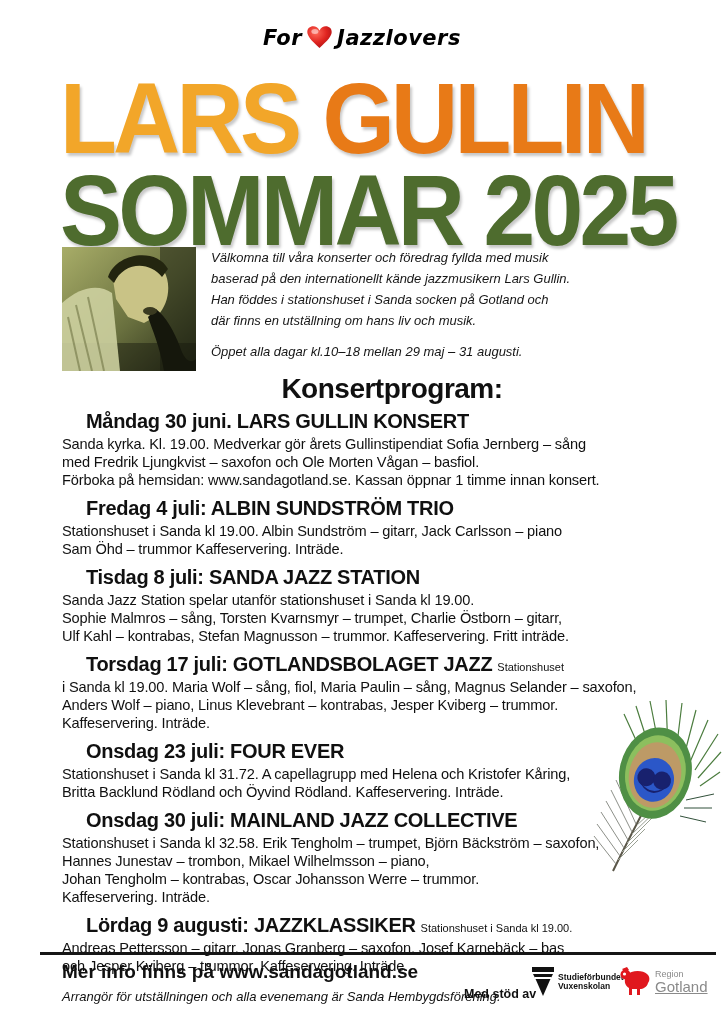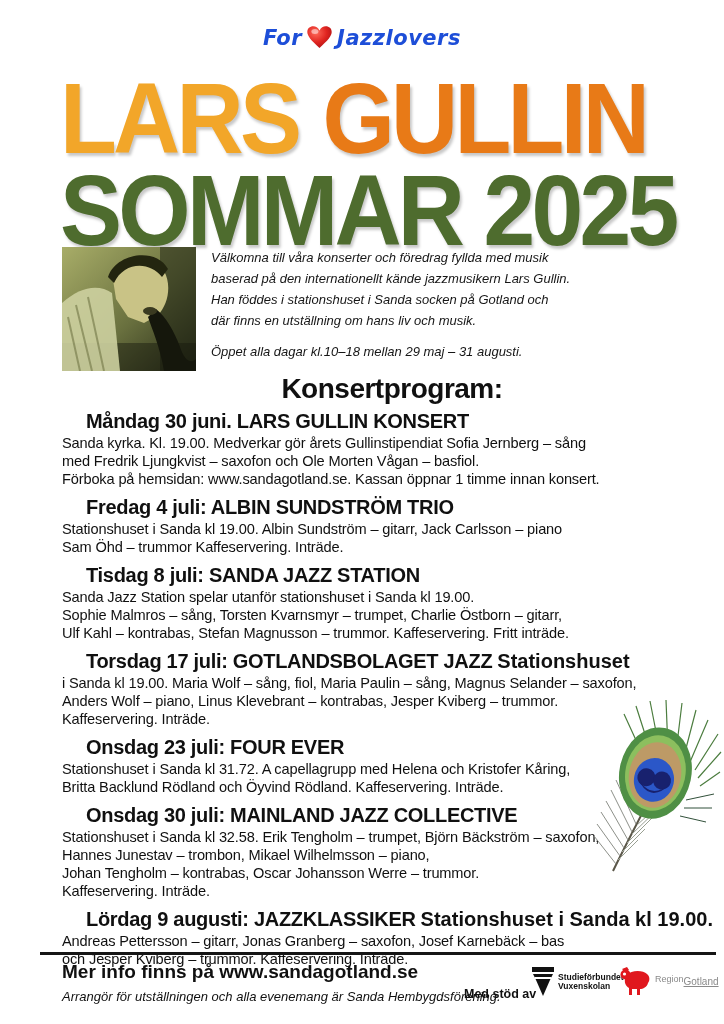--- a/index.html
+++ b/index.html
@@ -2,21 +2,21 @@
 <html><head>
 <meta charset="utf-8">
 <style>
   html,body{margin:0;padding:0;background:#fff;}
   .page{position:relative;width:724px;height:1024px;background:#fff;overflow:hidden;
         font-family:"Liberation Sans",sans-serif;color:#101010;}
 
   
   .tagline{position:absolute;top:26px;left:0;right:0;text-align:center;
            font-family:"DejaVu Sans",sans-serif;font-style:italic;font-weight:700;
-           font-size:21px;letter-spacing:.5px;color:#1d4ed8;}
+           font-size:21px;letter-spacing:.5px;color:#000000;}
   .tagline svg{vertical-align:-4px;margin:0 5px;}
 
   
   .title{position:absolute;left:60px;font-weight:700;white-space:nowrap;
          letter-spacing:-4px;line-height:1;transform:scaleX(.93);transform-origin:left top;}
   .t1{top:68px;font-size:100px;}
   .t1 .w1{color:#F2A629;margin-right:26px;text-shadow:2px 3px 3px rgba(0,0,0,.22);}
   .t1 .w2{color:#E87A17;text-shadow:2px 3px 3px rgba(0,0,0,.22);}
   .t2{top:160px;font-size:100px;color:#4E6C2E;text-shadow:2px 3px 3px rgba(0,0,0,.22);}
 
@@ -26,37 +26,37 @@
   .intro-text{font-style:italic;font-size:13px;line-height:21px;font-weight:500;color:#161616;}
   .pre{white-space:pre-line;margin:0;}
   .hours{margin-top:10px;}
 
   
   .program{position:absolute;top:374px;left:62px;width:660px;}
   .program h2{font-size:28px;font-weight:700;margin:0 0 6px;letter-spacing:-.5px;line-height:30px;text-align:center;}
   .event{margin-bottom:8px;}
   .evt-head{line-height:22px;margin-left:24px;}
   .evt-title{font-size:20px;font-weight:700;letter-spacing:-.3px;}
-  .evt-suffix{font-size:20px;font-weight:700;margin-left:5px;}
+  .evt-suffix{font-size:11px;font-weight:400;margin-left:5px;}
   .evt-body{font-size:14.6px;line-height:18px;letter-spacing:-.15px;white-space:pre-line;}
 
   
   .feather{position:absolute;left:588px;top:700px;}
 
   
   .footer-rule{position:absolute;left:40px;top:952px;width:676px;height:3px;background:#151515;}
   .more-info{position:absolute;left:62px;top:961px;font-size:19px;font-weight:700;}
   .organizer{position:absolute;left:62px;top:989px;font-size:13px;font-style:italic;font-weight:500;}
   .supported{position:absolute;left:464px;top:987px;font-size:12.5px;font-weight:700;}
   .sv-logo{position:absolute;left:531px;top:966px;display:flex;align-items:center;gap:3px;}
   .sv-text{display:flex;flex-direction:column;font-size:8.5px;line-height:9.5px;font-weight:700;color:#111;}
   .region-logo{position:absolute;left:619px;top:966px;display:flex;align-items:center;gap:4px;}
-  .region-text{display:flex;flex-direction:row;color:#8a8a8a;}
+  .region-text{display:flex;flex-direction:column;color:#8a8a8a;}
   .region-text .r1{font-size:9px;line-height:10px;}
-  .region-text .r2{font-size:10px;line-height:15px;text-decoration:underline;}
+  .region-text .r2{font-size:15px;line-height:15px;text-decoration:underline;}
 </style>
 </head>
 <body>
 
 <div class="page">
 
   <div class="tagline">
     <span>For</span><svg width="25" height="23" viewBox="0 0 24 22">
       <defs>
           <radialGradient id="hg" cx="35%" cy="30%" r="80%">

